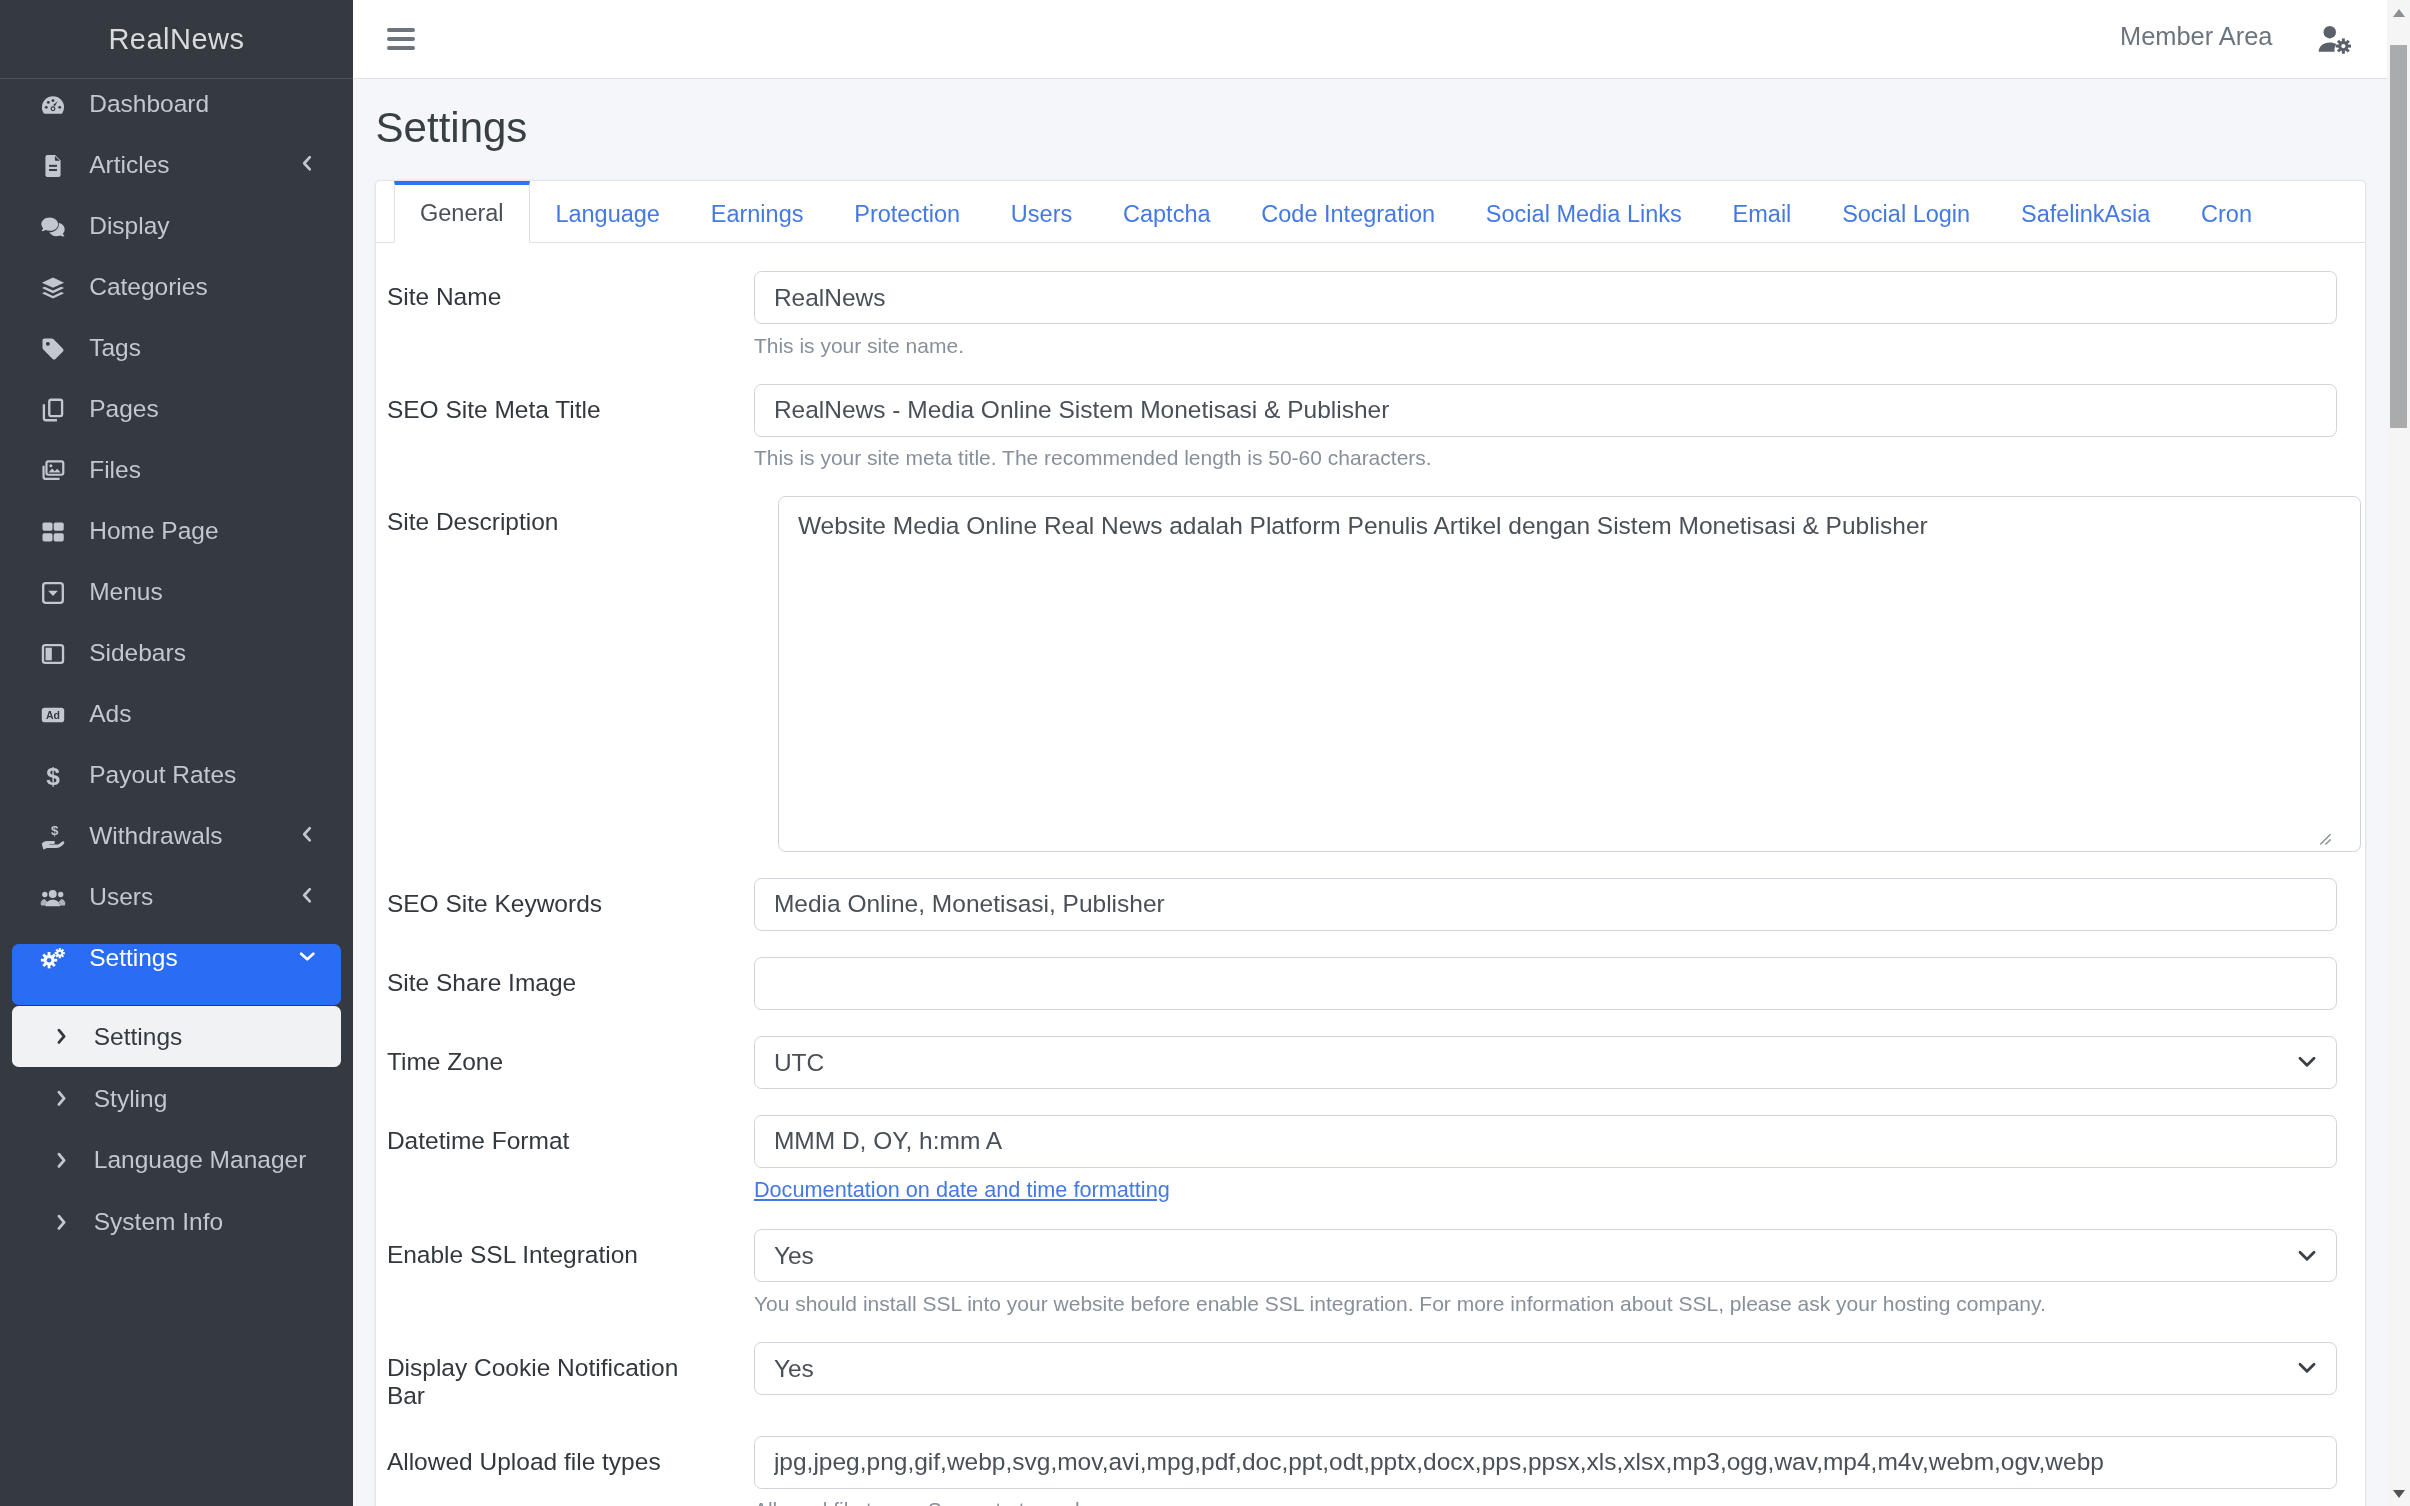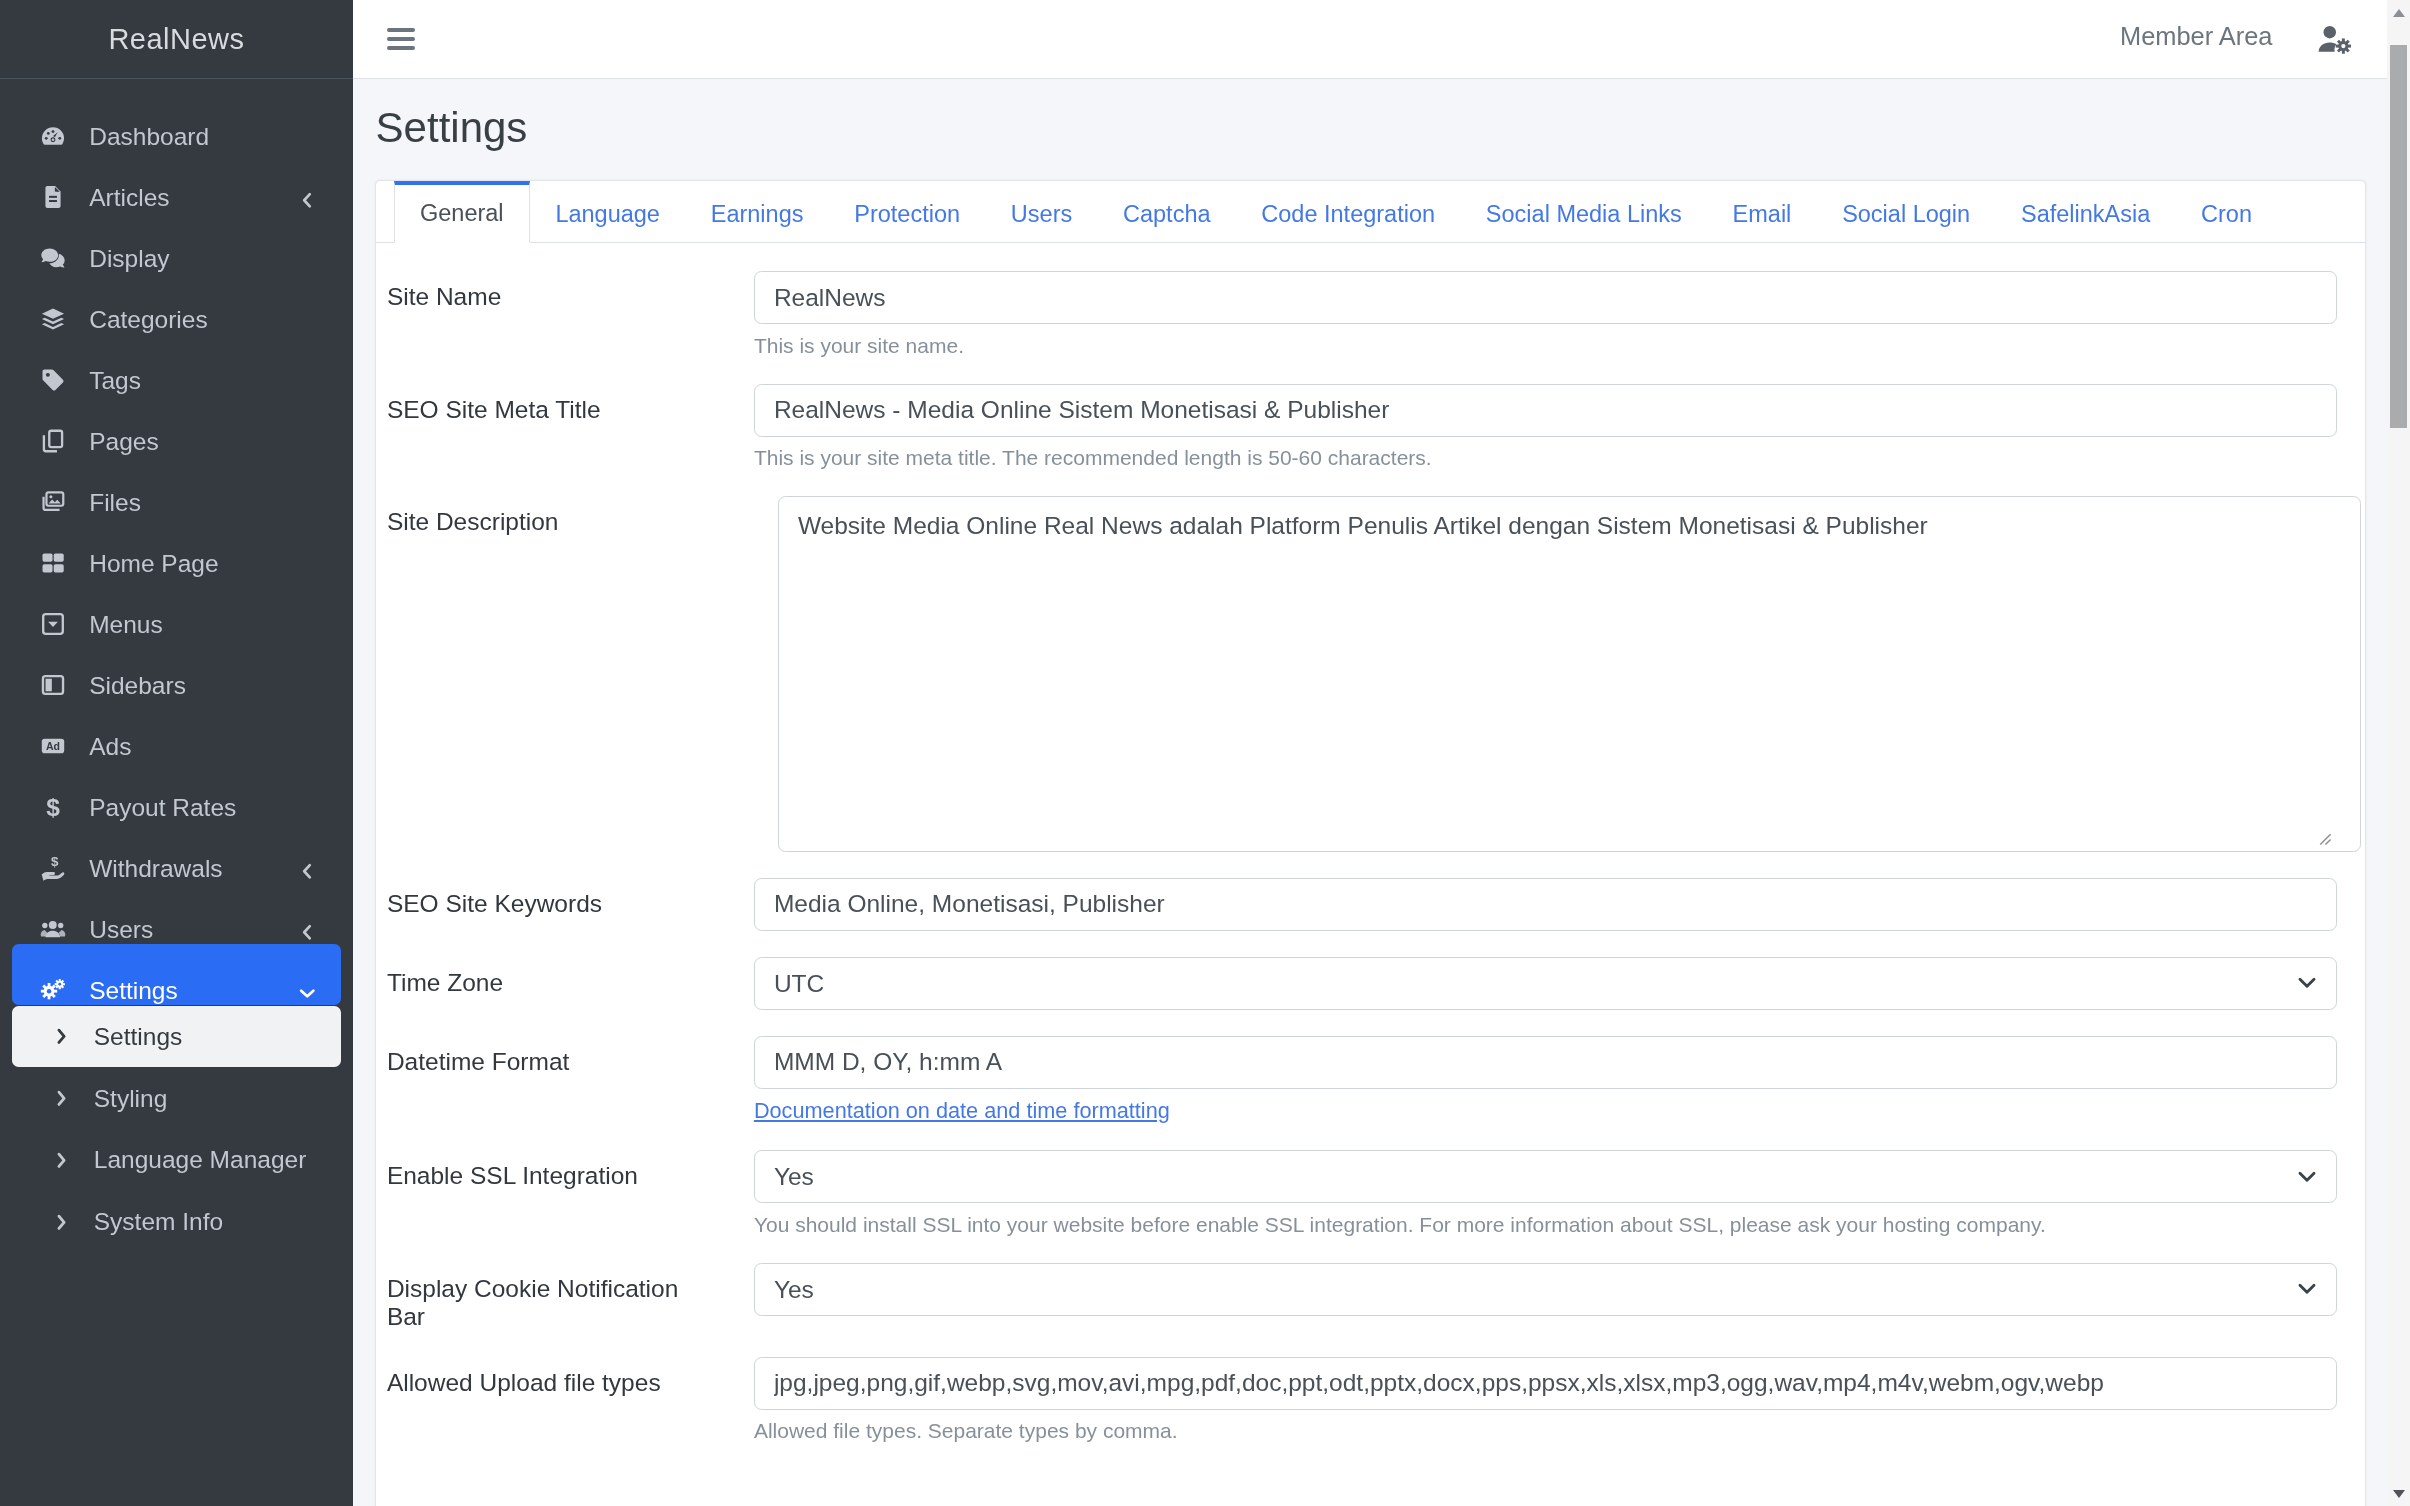--- a/index.html
+++ b/index.html
@@ -5,21 +5,21 @@
   * { margin:0; padding:0; box-sizing:border-box; }
   html,body { width:2411px; height:1507px; overflow:hidden;
     font-family:"Liberation Sans", sans-serif; background:#f4f6f9; }
 
   
   .sidebar { position:absolute; left:0; top:0; width:353px; height:1507px;
     background:#343a40; z-index:5; }
   .brand { height:79px; display:flex; align-items:center; justify-content:center;
     color:#d8dbde; font-size:29px; border-bottom:0.9px solid #4b545c; letter-spacing:0.5px; }
   .nav { padding-top:11.3px; }
-  .nav-item { height:61px; margin:0 12.2px; display:flex; align-items:flex-end;
+  .nav-item { height:61px; margin:0 12.2px; display:flex; align-items:flex-start;
     color:#c2c7d0; font-size:24.5px; border-radius:6.6px; padding:0 21px 0 26px; cursor:pointer; }
   .nav-item .ico { width:30px; height:30px; flex:none; margin-right:21px;
     display:flex; align-items:center; justify-content:center; }
   .nav-item .ico svg { width:28px; height:28px; }
   .nav-item .lbl { flex:1; white-space:nowrap; }
   .nav-item .chev { width:24.5px; height:24.5px; flex:none; }
   .nav-item .chev svg { width:24.5px; height:24.5px; }
   .nav-item.active-parent { background:#2a6cf4; color:#ffffff; }
   .nav-sub { height:61px; margin:0.9px 12.2px; display:flex; align-items:center;
     color:#c2c7d0; font-size:24.5px; border-radius:6.6px; padding:0 21px 0 38px; cursor:pointer; }
@@ -368,20 +368,26 @@
                 </svg></span>
             </div>
           </div>
           <div class="form-group">
             <div class="label-col">SEO Site Keywords</div>
             <div class="input-col">
               <input class="ctl" type="text" value="Media Online, Monetisasi, Publisher" style="">
             </div>
           </div>
           <div class="form-group">
+            <div class="label-col">Site Share Image</div>
+            <div class="input-col">
+              <input class="ctl" type="text" style="">
+            </div>
+          </div>
+          <div class="form-group">
             <div class="label-col">Time Zone</div>
             <div class="input-col">
               <div class="sel-wrap">
                 <select class="ctl"><option>UTC</option></select>
                 <span class="sel-chev"><svg viewBox="0 0 24 24" fill="none" stroke="#3a4147" stroke-width="2.6" stroke-linecap="round" stroke-linejoin="round">
                     <path d="M5.5 8.5 12 15l6.5-6.5"></path>
                   </svg></span>
               </div>
             </div>
           </div>

